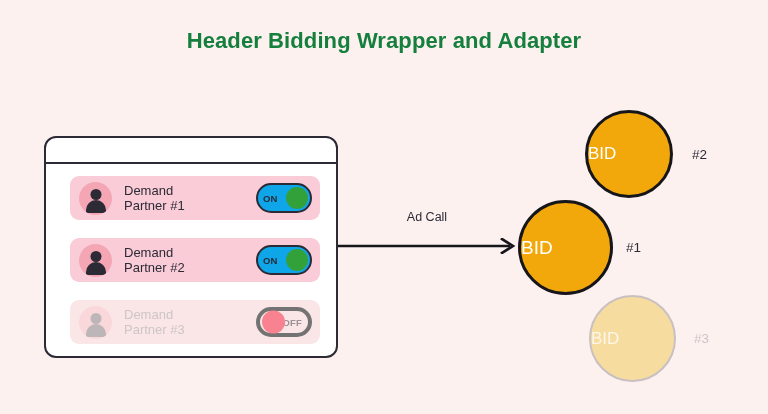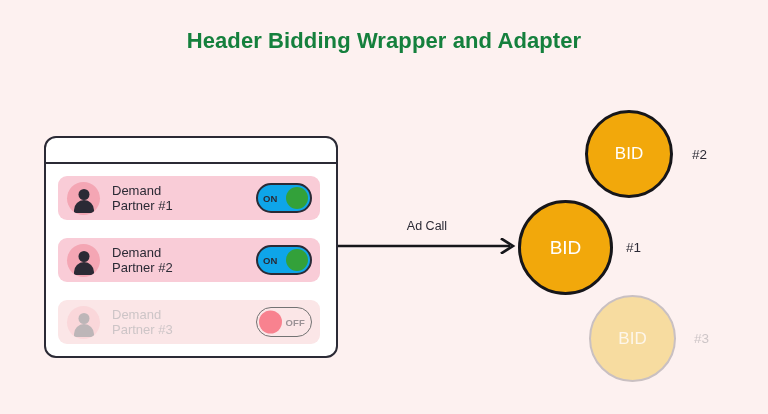--- a/index.html
+++ b/index.html
@@ -52,21 +52,21 @@
     height: 26px;
     border-bottom: 2.5px solid #2b2a35;
     box-sizing: border-box;
   }
   .window-body {
     position: absolute;
     left: 0;
     right: 0;
     top: 26px;
     bottom: 0;
-    padding: 12px 16px 12px 12px;
+    padding: 12px 16px 12px 24px;
     box-sizing: border-box;
     display: flex;
     flex-direction: column;
     justify-content: flex-start;
     gap: 18px;
   }
 
   
   .partner-row {
     position: relative;
@@ -153,21 +153,21 @@
     background: #33a13a;
   }
   .toggle.on .toggle-text {
     font-size: 9.5px;
     font-weight: bold;
     color: #2b2a35;
     letter-spacing: 0.2px;
   }
   .toggle.off {
     background: #fbe6e7;
-    border: 1px solid #737373;
+    border: 4px solid #737373;
     justify-content: flex-end;
     padding-right: 6px;
   }
   .toggle.off .knob {
     position: absolute;
     left: 2px;
     top: 50%;
     transform: translateY(-50%);
     width: 23px;
     height: 23px;
@@ -186,34 +186,33 @@
     position: absolute;
     left: 338px;
     top: 238px;
     width: 178px;
     height: 16px;
   }
   .arrow-wrap svg { display: block; }
   .arrow-label {
     position: absolute;
     left: 338px;
-    top: 219px;
+    top: 210px;
     width: 178px;
     text-align: center;
     font-size: 12.5px;
     color: #2b2a35;
   }
 
   
   .bid {
     position: absolute;
     border-radius: 50%;
     display: flex;
     align-items: center;
-    justify-content: center;
     box-sizing: border-box;
     color: #ffffff;
     font-size: 17px;
   }
   .bid-1 {
     left: 518px; top: 200px; width: 95px; height: 95px;
     background: #f2a80b;
     border: 3px solid #16161a;
     font-size: 19px;
   }

